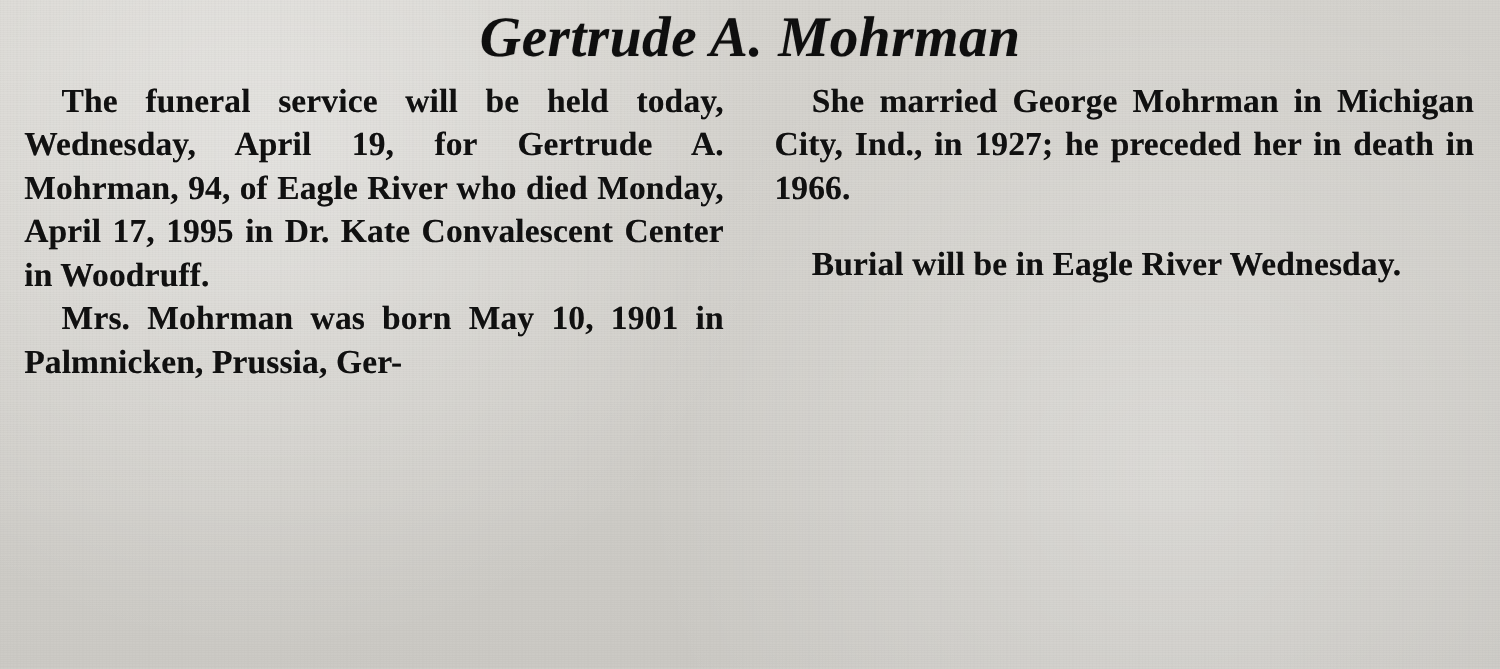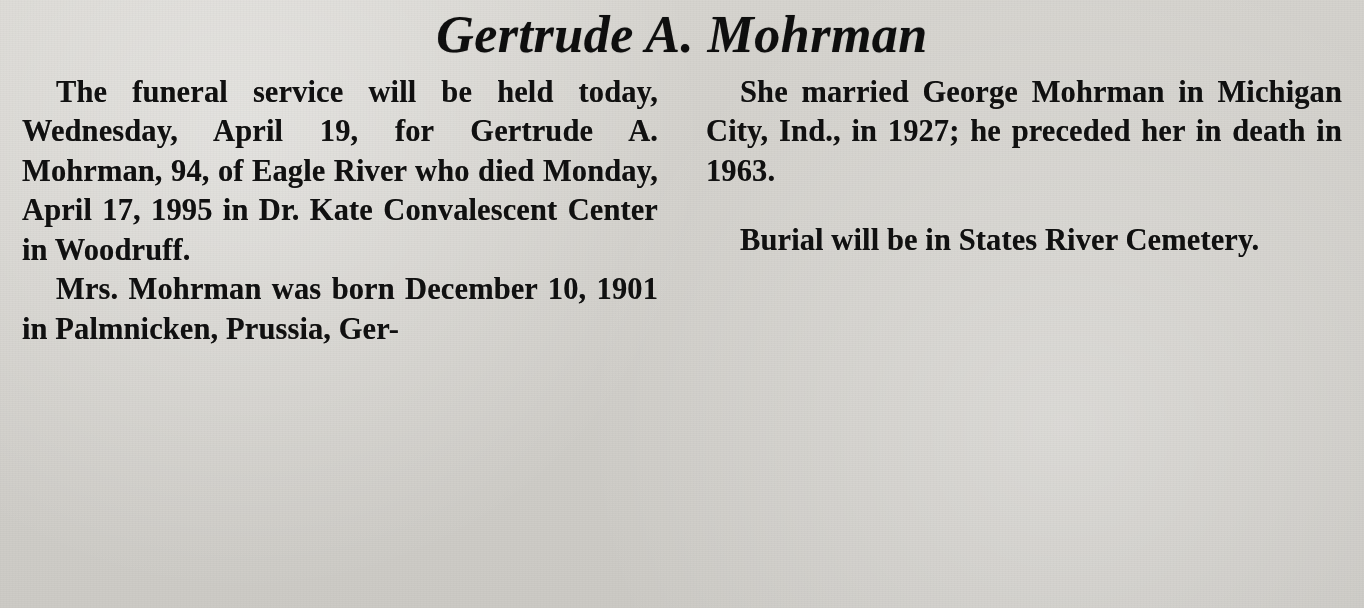--- a/index.html
+++ b/index.html
@@ -42,22 +42,22 @@
     font-size: 52px;
     letter-spacing: 0.5px;
     line-height: 1.05;
     padding-top: 8px;
     margin: 0 0 10px 0;
     color: #0d0d0d;
     text-shadow: 0 0 1px rgba(0,0,0,0.35);
   }
   .columns {
     display: flex;
+    gap: 46px;
     padding: 0 4px;
-    justify-content: space-between;
   }
   .column {
     width: 636px;
     flex: 0 0 636px;
   }
   p.body-par {
     margin: 0;
     font-size: 30.5px;
     line-height: 39.5px;
     font-weight: bold;
@@ -81,25 +81,25 @@
 <body>
 
 <div class="clipping">
 
   <h1 class="headline">Gertrude A. Mohrman</h1>
 
   <div class="columns">
 
     <div class="column">
       <p class="body-par indent">The funeral service will be held today, Wednesday, April 19, for Gertrude A. Mohrman, 94, of Eagle River who died Monday, April 17, 1995 in Dr. Kate Convalescent Center in Woodruff.</p>
-      <p class="body-par indent">Mrs. Mohrman was born December 10, 1901 in Palmnicken, Prussia, Ger-</p>
+      <p class="body-par indent">Mrs. Mohrman was born May 10, 1901 in Palmnicken, Prussia, Ger-</p>
     </div>
 
     <div class="column">
-      <p class="body-par indent">She married George Mohrman in Michigan City, Ind., in 1927; he preceded her in death in 1963.</p>
+      <p class="body-par indent">She married George Mohrman in Michigan City, Ind., in 1927; he preceded her in death in 1966.</p>
       <div class="gap"></div>
-      <p class="body-par indent last-par">Burial will be in States River Cemetery.</p>
+      <p class="body-par indent last-par">Burial will be in Eagle River Wednesday.</p>
     </div>
 
   </div>
 
   <div class="grain"></div>
 </div>
 
 </body></html>

